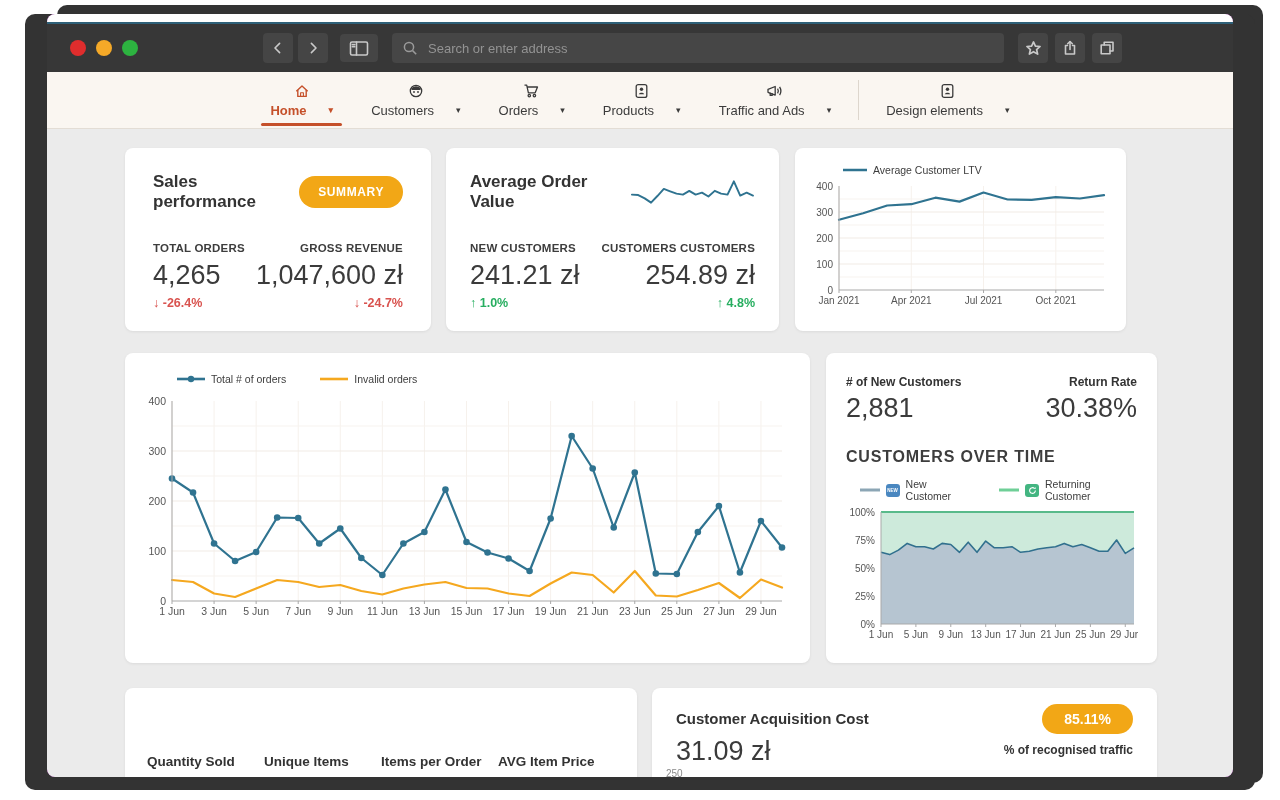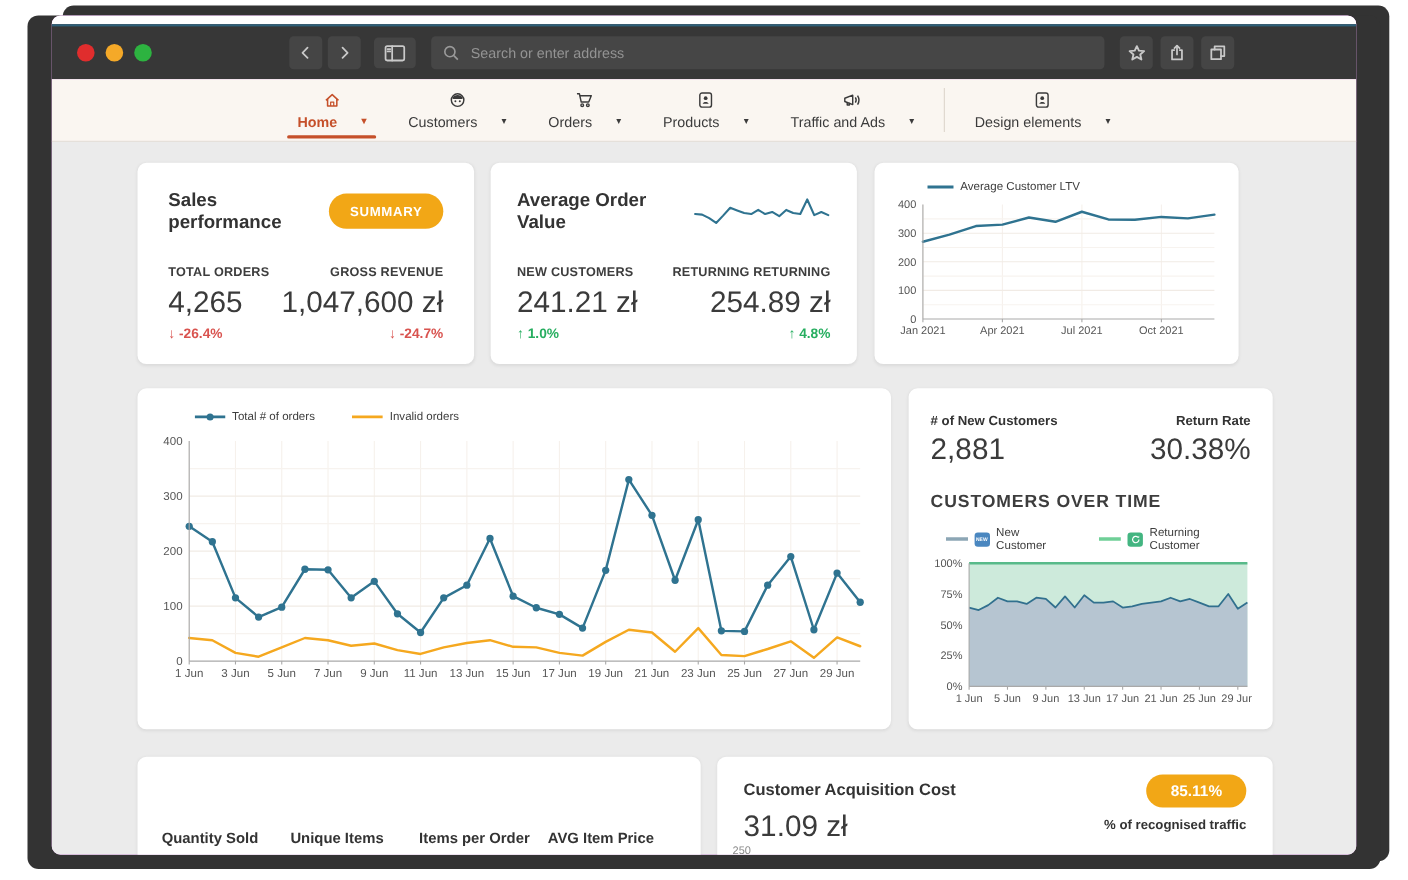--- a/index.html
+++ b/index.html
@@ -2,21 +2,21 @@
 <html><head>
 <meta charset="utf-8">
 <style>
   html,body{margin:0;padding:0;width:1280px;height:800px;background:#ffffff;overflow:hidden;
     font-family:"Liberation Sans", sans-serif;-webkit-font-smoothing:antialiased;}
   *{box-sizing:border-box;}
   
   .back-frame{position:absolute;background:#333333;border-radius:10px;}
   #back1{left:57px;top:5px;width:1206px;height:778px;}
   #back2{left:25px;top:14px;width:1230px;height:776px;}
-  #window{position:absolute;left:47px;top:14px;width:1186px;height:763px;background:#f0abfc;
+  #window{position:absolute;left:47px;top:14px;width:1186px;height:763px;background:#a21caf;
     border-radius:8px;overflow:hidden;display:flex;flex-direction:column;}
   .win-gap{height:8px;background:#ffffff;flex:none;}
   
   .chrome{height:50px;flex:none;background:#373737;border-top:2px solid #2e6078;
     display:flex;align-items:center;}
   .lights{display:flex;gap:10px;margin-left:23px;flex:none;}
   .light{width:16px;height:16px;border-radius:50%;}
   .l-red{background:#e02d2d;} .l-yellow{background:#f5a928;} .l-green{background:#2db340;}
   .chrome-btn{width:30px;height:30px;border-radius:4px;background:#454545;display:flex;
     align-items:center;justify-content:center;flex:none;}
@@ -278,21 +278,21 @@
               <polyline points="2.0,18.7 8.6,19.2 15.3,22.6 21.9,27.1 28.5,20.2 35.2,12.8 41.8,15.3 48.4,17.7 55.1,18.7 61.7,14.8 68.3,18.7 74.9,16.7 81.6,20.7 88.2,14.8 94.8,17.7 101.5,18.7 108.1,4.9 114.7,19.7 121.4,16.7 128.0,19.7" fill="none" stroke="#2f7390" stroke-width="2" stroke-linejoin="round" stroke-linecap="round"></polyline>
             </svg>
         </div>
         <div class="metric-row" id="aov-metrics">
             <div class="metric">
               <div class="m-label">NEW CUSTOMERS</div>
               <div class="m-value">241.21 zł</div>
               <div class="m-delta up">↑ 1.0%</div>
             </div>
             <div class="metric right">
-              <div class="m-label">RETURNING RETURNING</div>
+              <div class="m-label">CUSTOMERS CUSTOMERS</div>
               <div class="m-value">254.89 zł</div>
               <div class="m-delta up">↑ 4.8%</div>
             </div>
           </div>
       </div>
 
       <div class="card" id="card-ltv">
         <div class="legend-row" id="ltv-legend">
           <div class="legend-item">
             <svg width="24" height="6">

